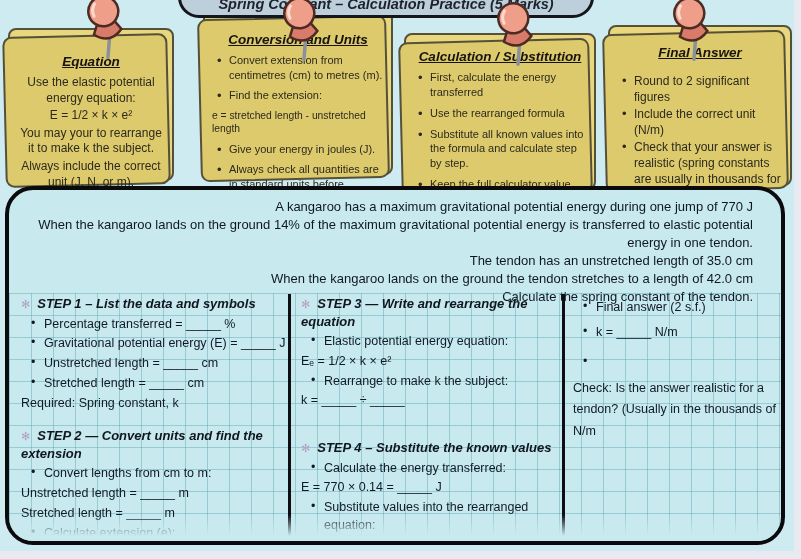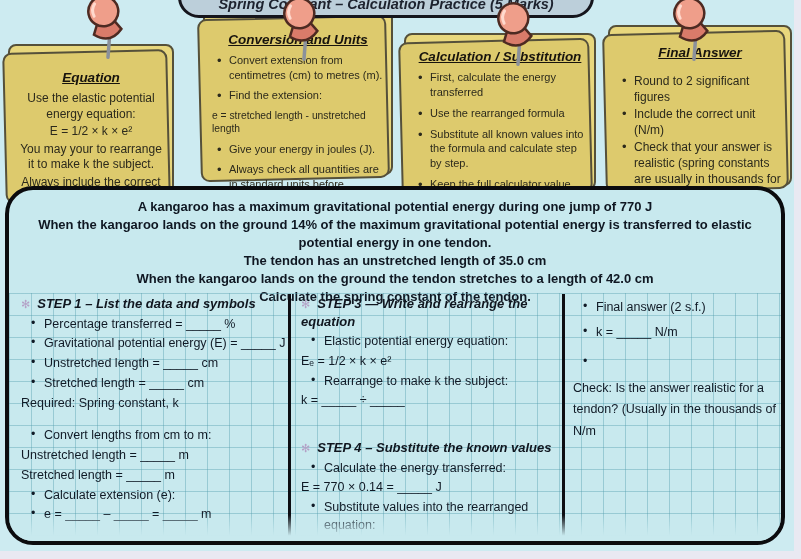--- a/index.html
+++ b/index.html
@@ -46,22 +46,22 @@
 
   .pin { position:absolute; z-index:6; width:80px; height:72px; }
 
   
   .main-box {
     position:absolute; left:5px; top:186px; width:780px; height:359px; z-index:3;
     border:4.5px solid #0b0b0e; border-radius:28px;
     background:#c8e9ee; overflow:hidden;
   }
   .problem {
-    padding:8px 28px 0; text-align:center;
-    font-weight:bold; font-size:13px; line-height:1.38; color:#0f1722;
+    padding:8px 28px 0; text-align:right;
+    font-weight:normal; font-size:13px; line-height:1.38; color:#0f1722;
   }
   .steps-area {
     position:absolute; left:0; right:0; top:103px; bottom:0;
     background-image:
       linear-gradient(to right, rgba(86,160,176,.42) 1.5px, transparent 1.5px),
       linear-gradient(to bottom, rgba(86,160,176,.42) 1.5px, transparent 1.5px);
     background-size:22px 22px;
   }
   .grid-fade { position:absolute; left:0; right:0; bottom:0; height:26px;
     background:linear-gradient(rgba(200,233,238,0), #c8e9ee 80%); }
@@ -117,21 +117,21 @@
 </svg>
 <svg class="pin" style="left:652px;top:-10px" viewBox="0 0 80 72">
   <g transform="rotate(-12 40 36)">
     <line x1="40" y1="52" x2="35" y2="69" stroke="#8b919b" stroke-width="3.5" stroke-linecap="round"></line>
     <path d="M26 44 Q40 57 54 44 L48 33 Q40 40 32 33 Z" fill="#d97b6a" stroke="#4d2a22" stroke-width="2.5"></path>
     <circle cx="40" cy="23" r="15" fill="#ef9e8a" stroke="#4d2a22" stroke-width="2.5"></circle>
     <path d="M33 14 Q28 19 30 26" stroke="#ffd9cd" stroke-width="3" fill="none" stroke-linecap="round"></path>
   </g>
 </svg>
 
-<div class="note note1" style="left:8px;top:44px;width:166px;height:153px;padding-top:24px">
+<div class="note note1" style="left:8px;top:28px;width:166px;height:153px;padding-top:24px">
   <div class="note-title">Equation</div>
   <div class="c-line">Use the elastic potential energy equation:</div>
   <div class="c-line">E = 1/2 × k × e²</div>
   <div class="c-line">You may your to rearrange it to make k the subject.</div>
   <div class="c-line">Always include the correct unit (J, N, or m).</div>
 </div>
 
 <div class="note note2" style="left:203px;top:10px;width:190px;height:165px;padding-top:20px">
   <div class="note-title">Conversion and Units</div>
   <div class="n-line bullet">Convert extension from centimetres (cm) to metres (m).</div>
@@ -174,20 +174,23 @@
         <div class="step-head">
           <span class="icon">✻</span><span>STEP 1 – List the data and symbols</span>
         </div>
         <div class="s-line bullet">Percentage transferred = _____ %</div>
         <div class="s-line bullet">Gravitational potential energy (E) = _____ J</div>
         <div class="s-line bullet">Unstretched length = _____ cm</div>
         <div class="s-line bullet">Stretched length = _____ cm</div>
         <div class="s-line plain">Required: Spring constant, k</div>
       </div>
       <div class="gap">
+        <div class="step-head">
+          <span class="icon">✻</span><span>STEP 2 — Convert units and find the extension</span>
+        </div>
         <div class="s-line bullet">Convert lengths from cm to m:</div>
         <div class="s-line plain">Unstretched length = _____ m</div>
         <div class="s-line plain">Stretched length = _____ m</div>
         <div class="s-line bullet">Calculate extension (e):</div>
         <div class="s-line bullet">e = _____ – _____ = _____ m</div>
       </div>
     </div>
 
     <div class="col col2">
       <div>

